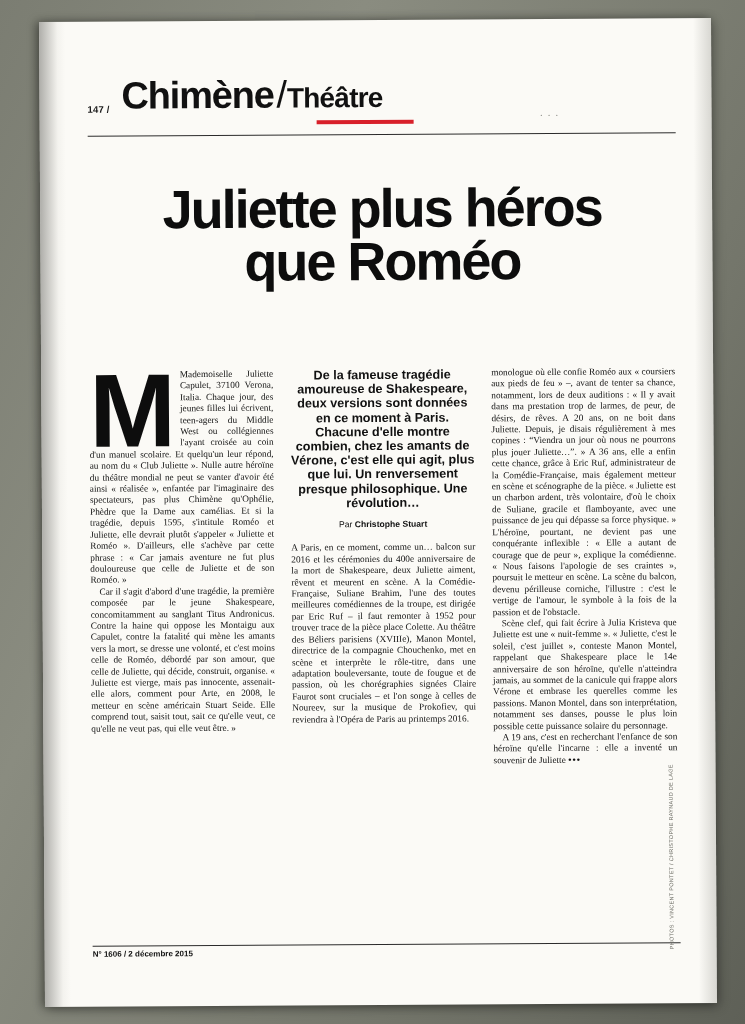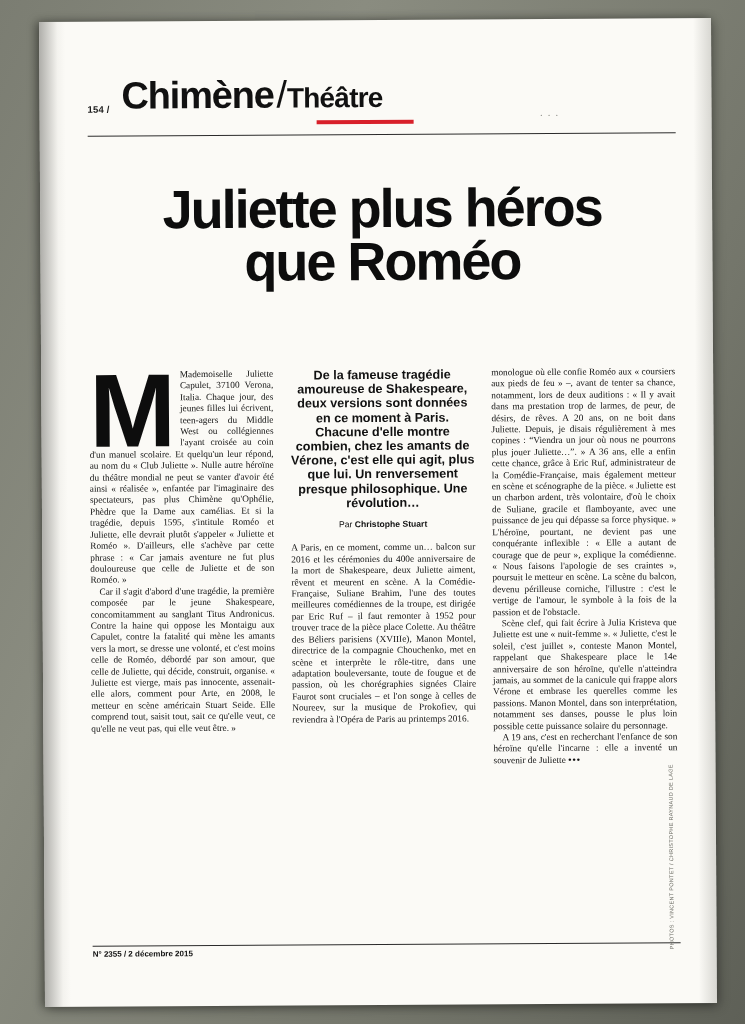--- a/index.html
+++ b/index.html
@@ -211,21 +211,21 @@
   }
 </style>
 </head>
 <body>
 
 <div class="scan">
   <div class="page">
     <div class="inner">
 
       <div class="masthead">
-        <div class="folio">154 /</div>
+        <div class="folio">147 /</div>
         <div class="rubrique">
           <span>Chimène</span><span class="slash">/</span><span class="sub">Théâtre</span>
         </div>
         <div class="red-rule"></div>
         <div class="head-tick">···</div>
         <div class="head-rule"></div>
       </div>
 
       <h1 class="title">
         <span>Juliette plus héros</span>
@@ -254,18 +254,18 @@
 
         <div class="col right">
           <p class="first">monologue où elle confie Roméo aux « coursiers aux pieds de feu » –, avant de tenter sa chance, notamment, lors de deux auditions : « Il y avait dans ma prestation trop de larmes, de peur, de désirs, de rêves. A 20 ans, on ne boit dans Juliette. Depuis, je disais régulièrement à mes copines : “Viendra un jour où nous ne pourrons plus jouer Juliette…”. » A 36 ans, elle a enfin cette chance, grâce à Eric Ruf, administrateur de la Comédie-Française, mais également metteur en scène et scénographe de la pièce. « Juliette est un charbon ardent, très volontaire, d'où le choix de Suliane, gracile et flamboyante, avec une puissance de jeu qui dépasse sa force physique. » L'héroïne, pourtant, ne devient pas une conquérante inflexible : « Elle a autant de courage que de peur », explique la comédienne. « Nous faisons l'apologie de ses craintes », poursuit le metteur en scène. La scène du balcon, devenu périlleuse corniche, l'illustre : c'est le vertige de l'amour, le symbole à la fois de la passion et de l'obstacle.</p>
           <p>Scène clef, qui fait écrire à Julia Kristeva que Juliette est une « nuit-femme ». « Juliette, c'est le soleil, c'est juillet », conteste Manon Montel, rappelant que Shakespeare place le 14e anniversaire de son héroïne, qu'elle n'atteindra jamais, au sommet de la canicule qui frappe alors Vérone et embrase les querelles comme les passions. Manon Montel, dans son interprétation, notamment ses danses, pousse le plus loin possible cette puissance solaire du personnage.</p>
           <p><span>A 19 ans, c'est en recherchant l'enfance de son héroïne qu'elle l'incarne : elle a inventé un souvenir de Juliette</span> <span class="end-dots">•••</span></p>
         </div>
 
       </div>
 
       <div class="foot-rule"></div>
-      <div class="footer">N° 2355 / 2 décembre 2015</div>
+      <div class="footer">N° 1606 / 2 décembre 2015</div>
       <div class="side-credit">PHOTOS : VINCENT PONTET / CHRISTOPHE RAYNAUD DE LAGE</div>
 
     </div>
   </div>
 </div>
 
 </body></html>

